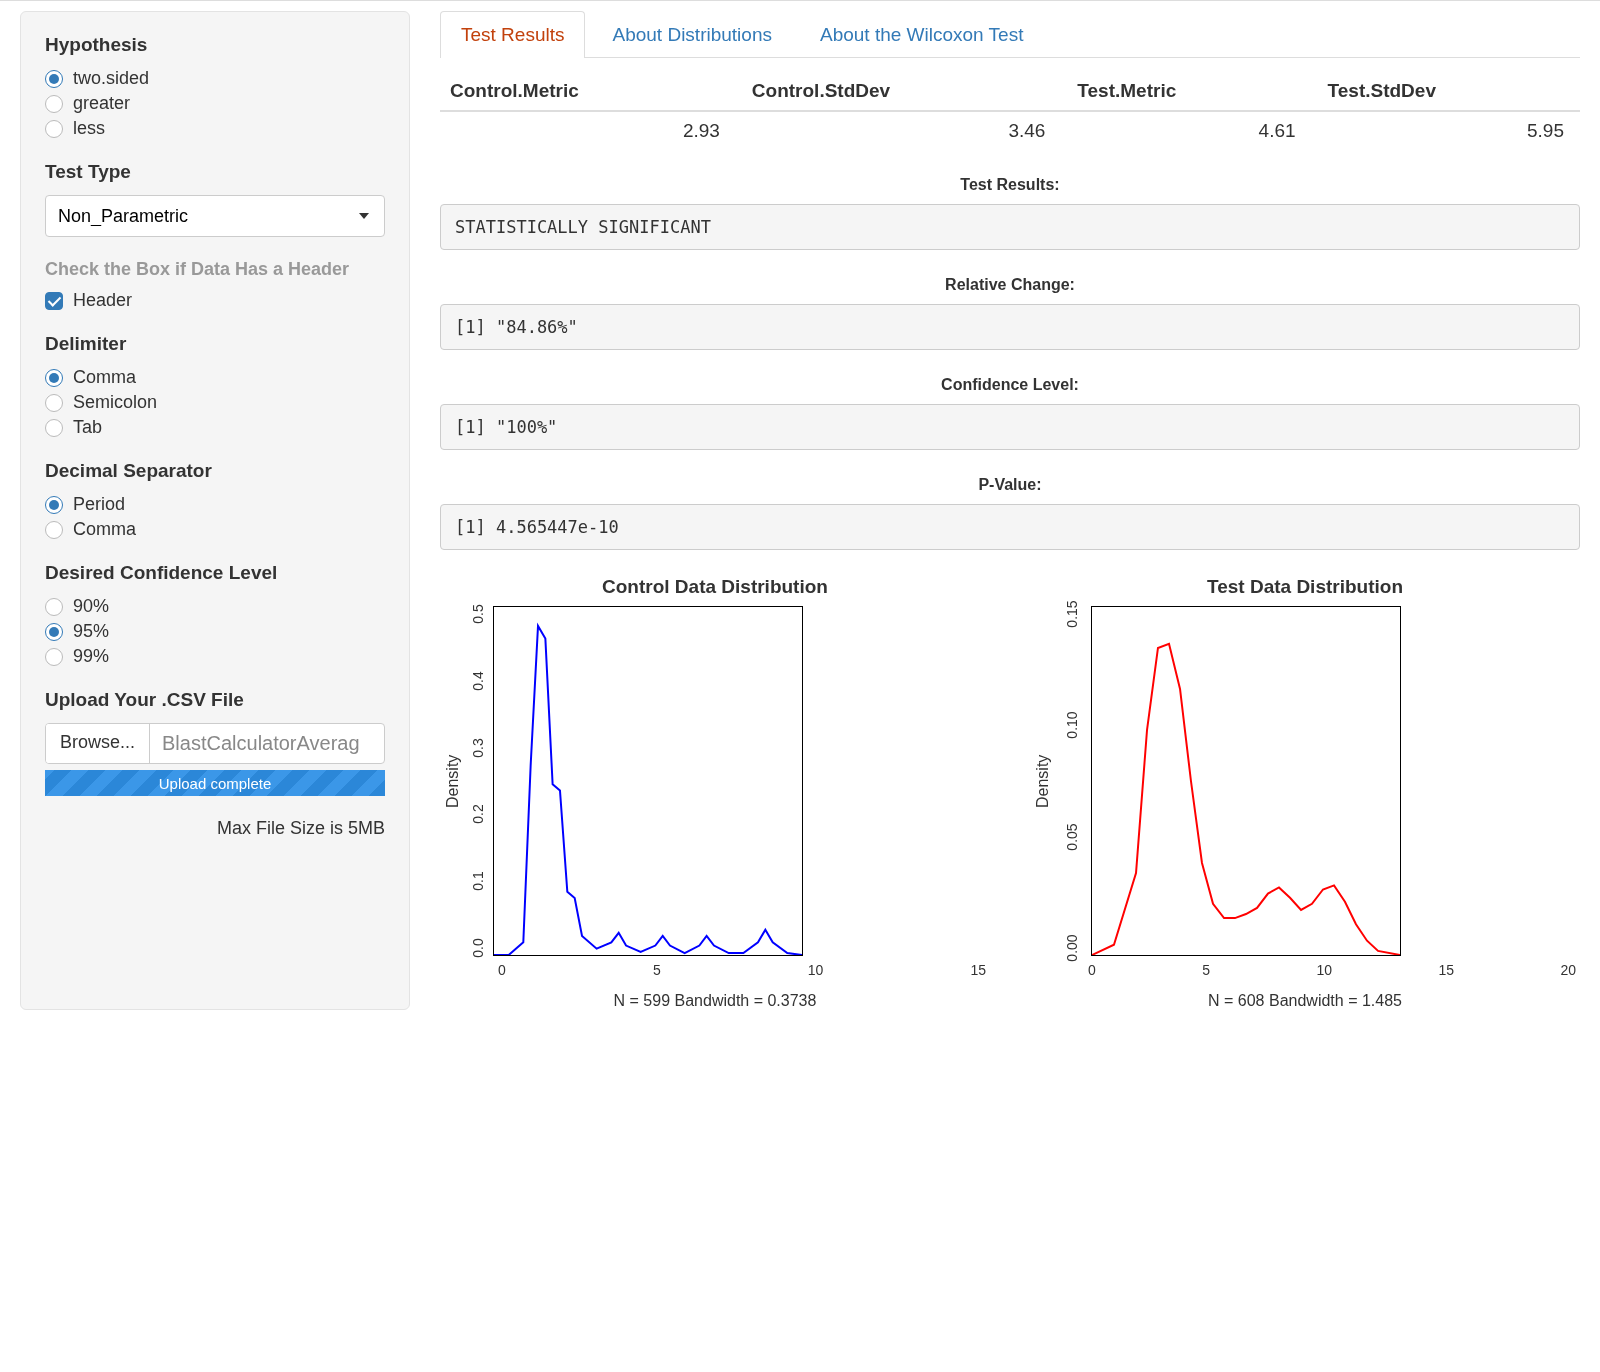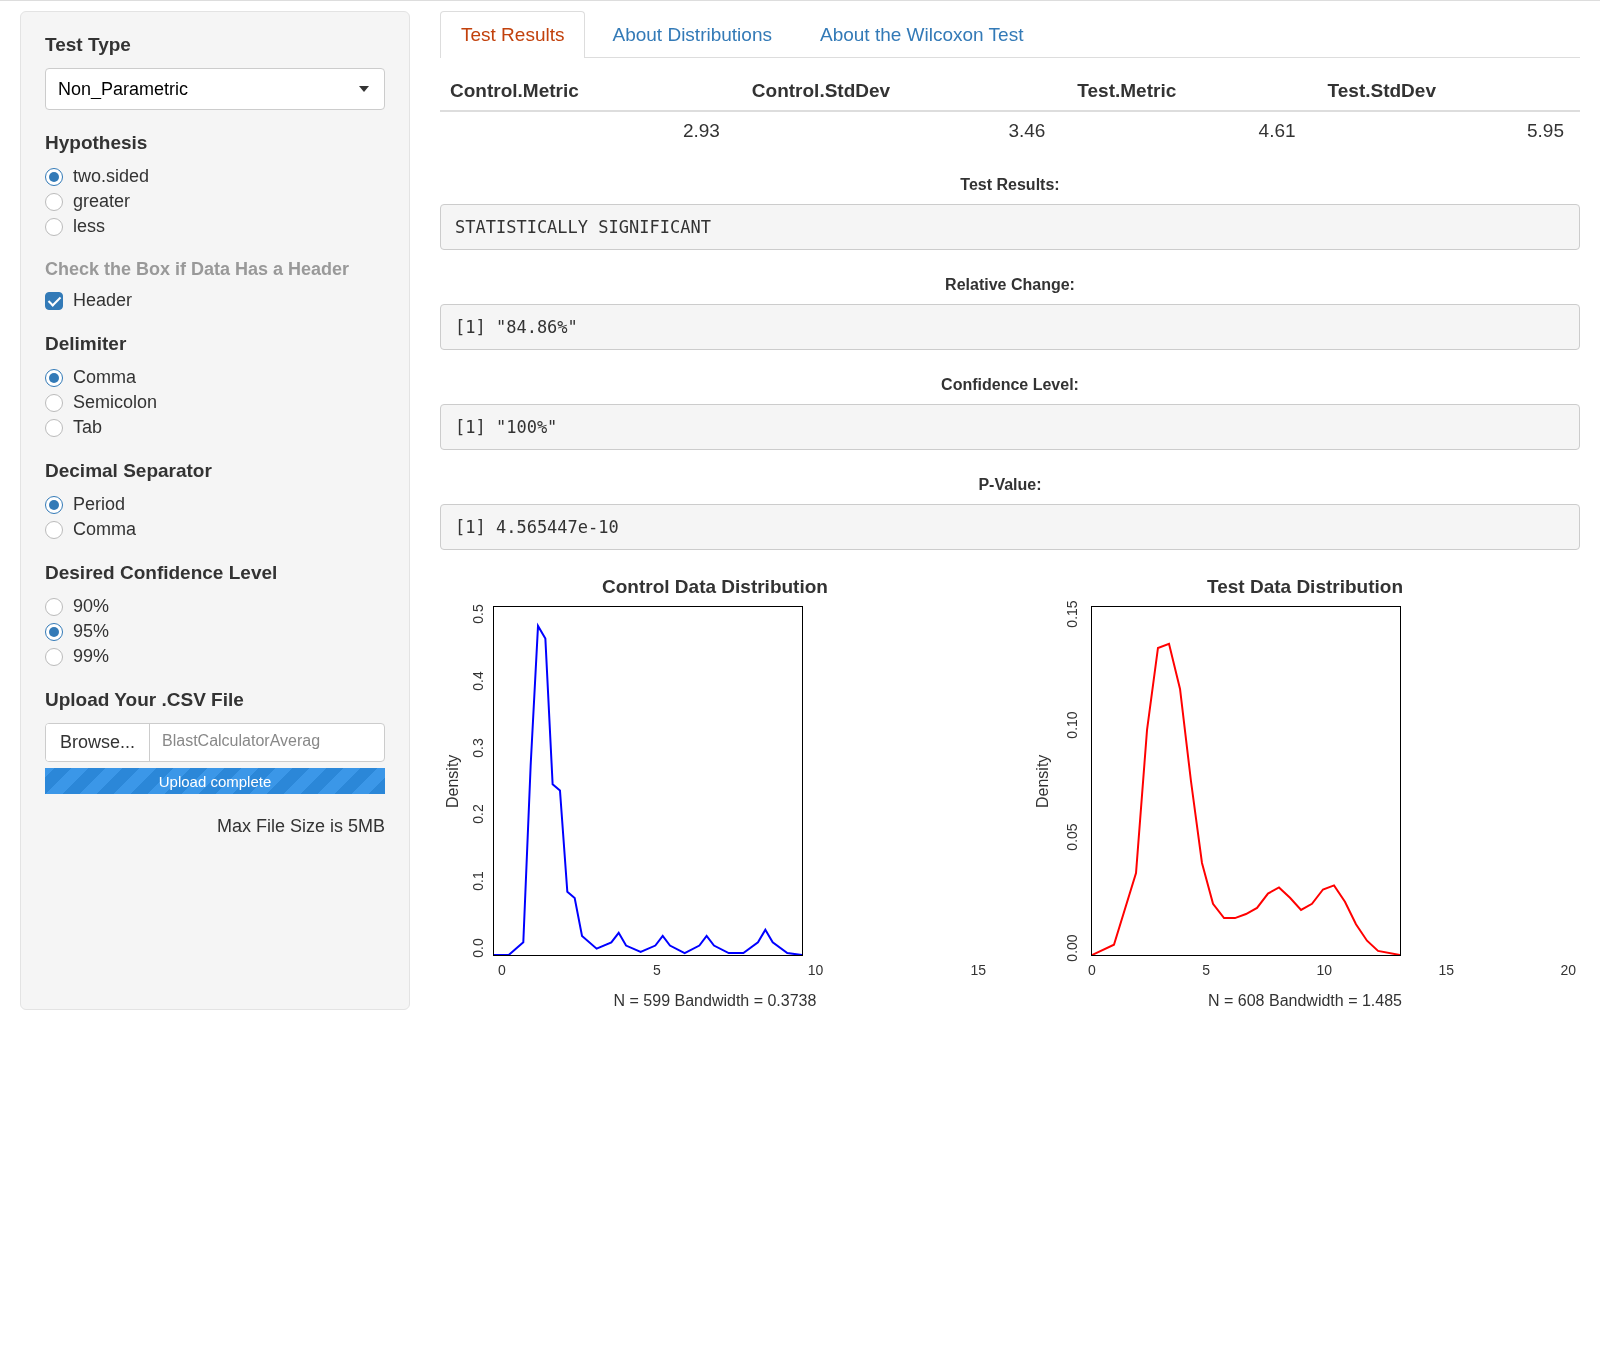--- a/index.html
+++ b/index.html
@@ -117,21 +117,21 @@
   }
   .file-upload .browse {
     padding: 8px 14px;
     background: #fff;
     border-right: 1px solid #ccc;
     font-size: 18px;
   }
   .file-upload .filename {
     padding: 8px 12px;
     color: #888;
-    font-size: 16px;
+    font-size: 20px;
     white-space: nowrap;
     overflow: hidden;
   }
   .progress {
     margin-top: 6px;
     width: 100%;
     height: 26px;
     border-radius: 0;
     background: repeating-linear-gradient(
       -45deg,
@@ -274,42 +274,42 @@
   }
 </style>
 </head>
 <body>
 
 <div class="app">
 
   <div class="sidebar">
 
     <div class="section">
+      <h4>Hypothesis</h4>
+      <div class="radio-row">
+        <span class="radio-dot selected"></span>
+        <span>two.sided</span>
+      </div>
+      <div class="radio-row">
+        <span class="radio-dot"></span>
+        <span>greater</span>
+      </div>
+      <div class="radio-row">
+        <span class="radio-dot"></span>
+        <span>less</span>
+      </div>
+    </div>
+
+    <div class="section">
       <h4>Test Type</h4>
       <div class="select-wrap">
         <select class="form-control">
           <option>Non_Parametric</option>
         </select>
         <span class="select-caret"></span>
-      </div>
-    </div>
-
-    <div class="section">
-      <h4>Hypothesis</h4>
-      <div class="radio-row">
-        <span class="radio-dot selected"></span>
-        <span>two.sided</span>
-      </div>
-      <div class="radio-row">
-        <span class="radio-dot"></span>
-        <span>greater</span>
-      </div>
-      <div class="radio-row">
-        <span class="radio-dot"></span>
-        <span>less</span>
       </div>
     </div>
 
     <div class="section">
       <div class="subtle-label">Check the Box if Data Has a Header</div>
       <div class="check-row">
         <span class="check-box"></span>
         <span>Header</span>
       </div>
     </div>

